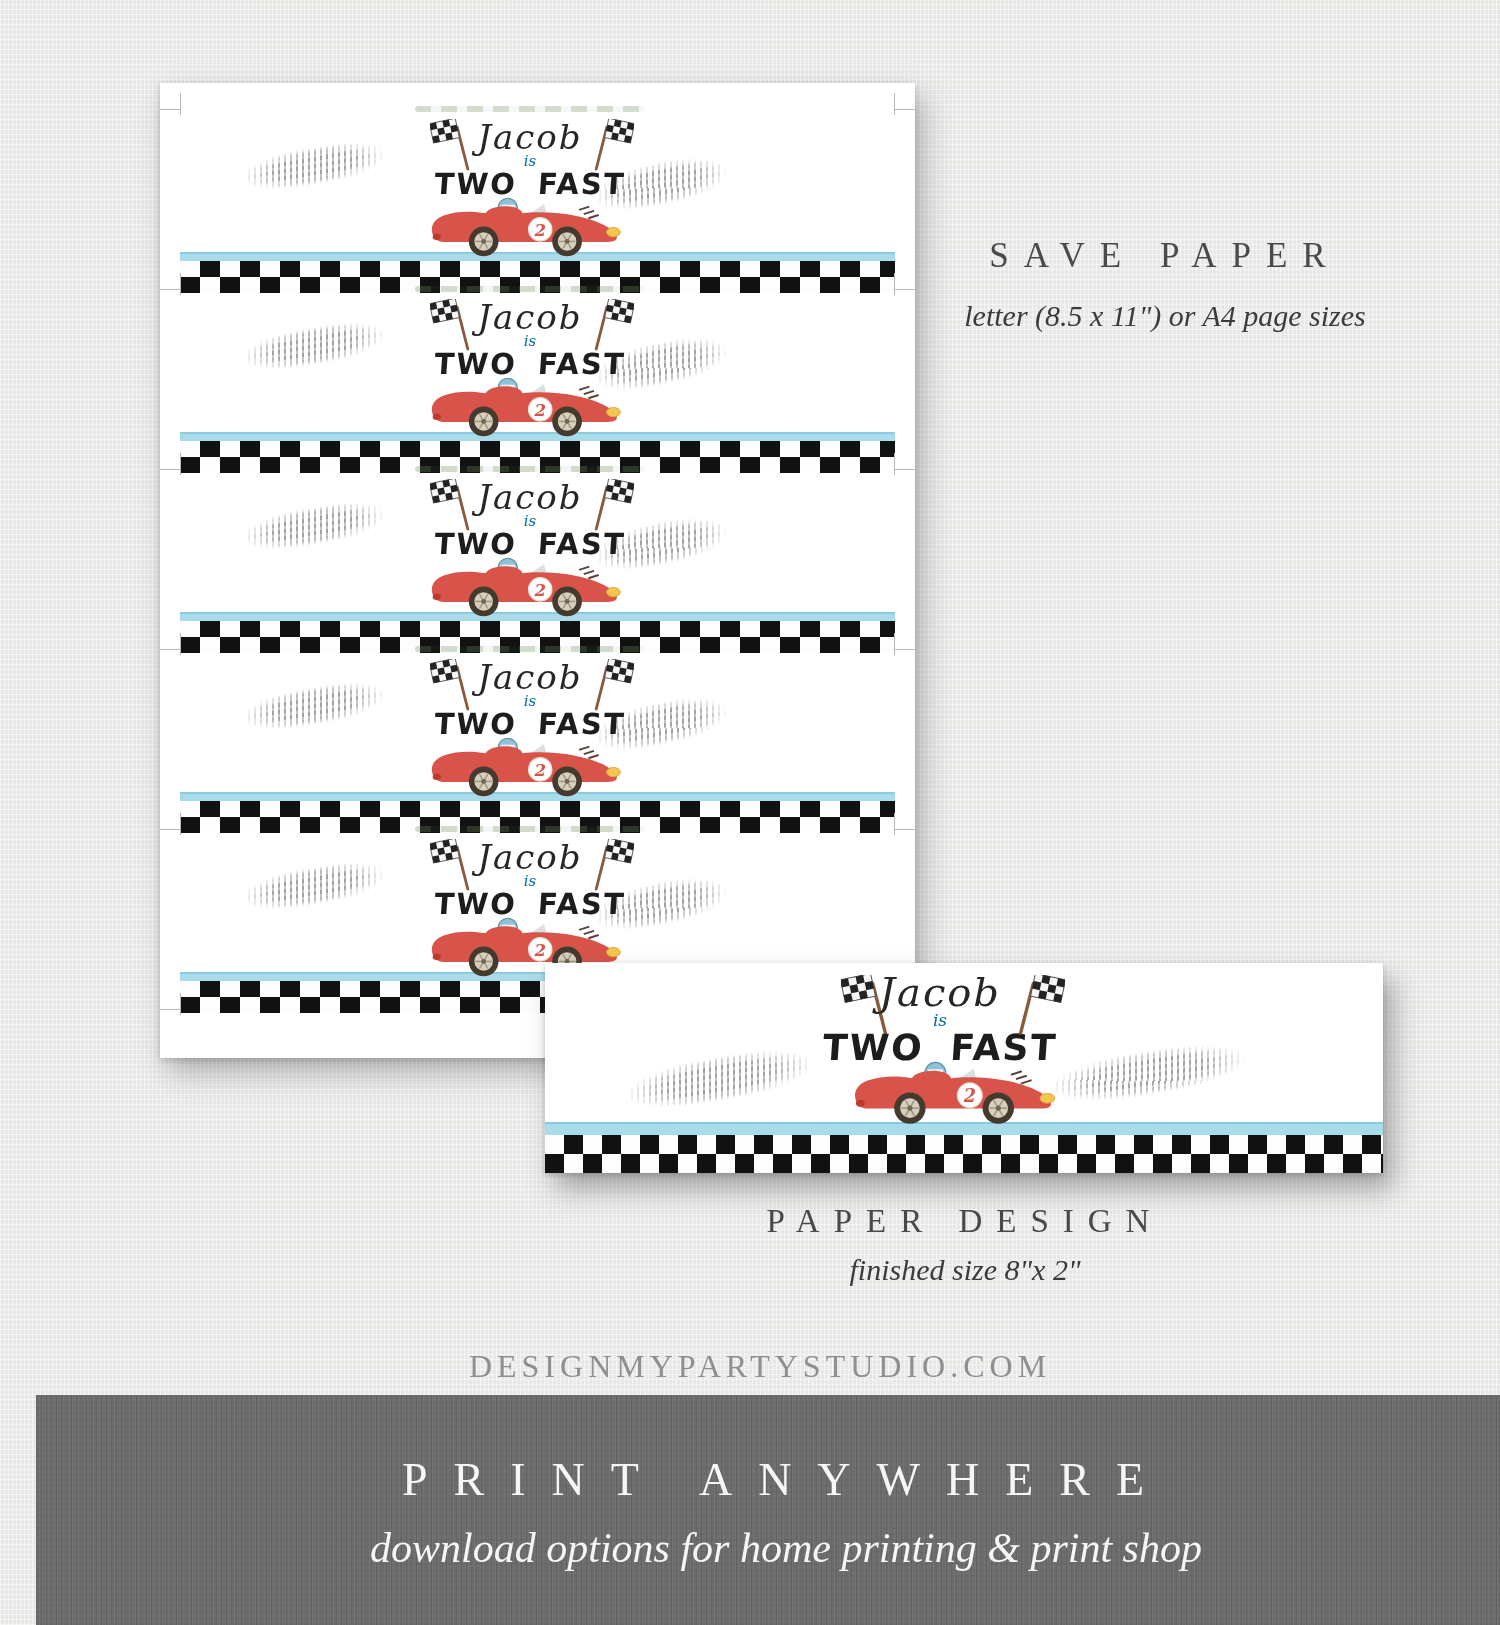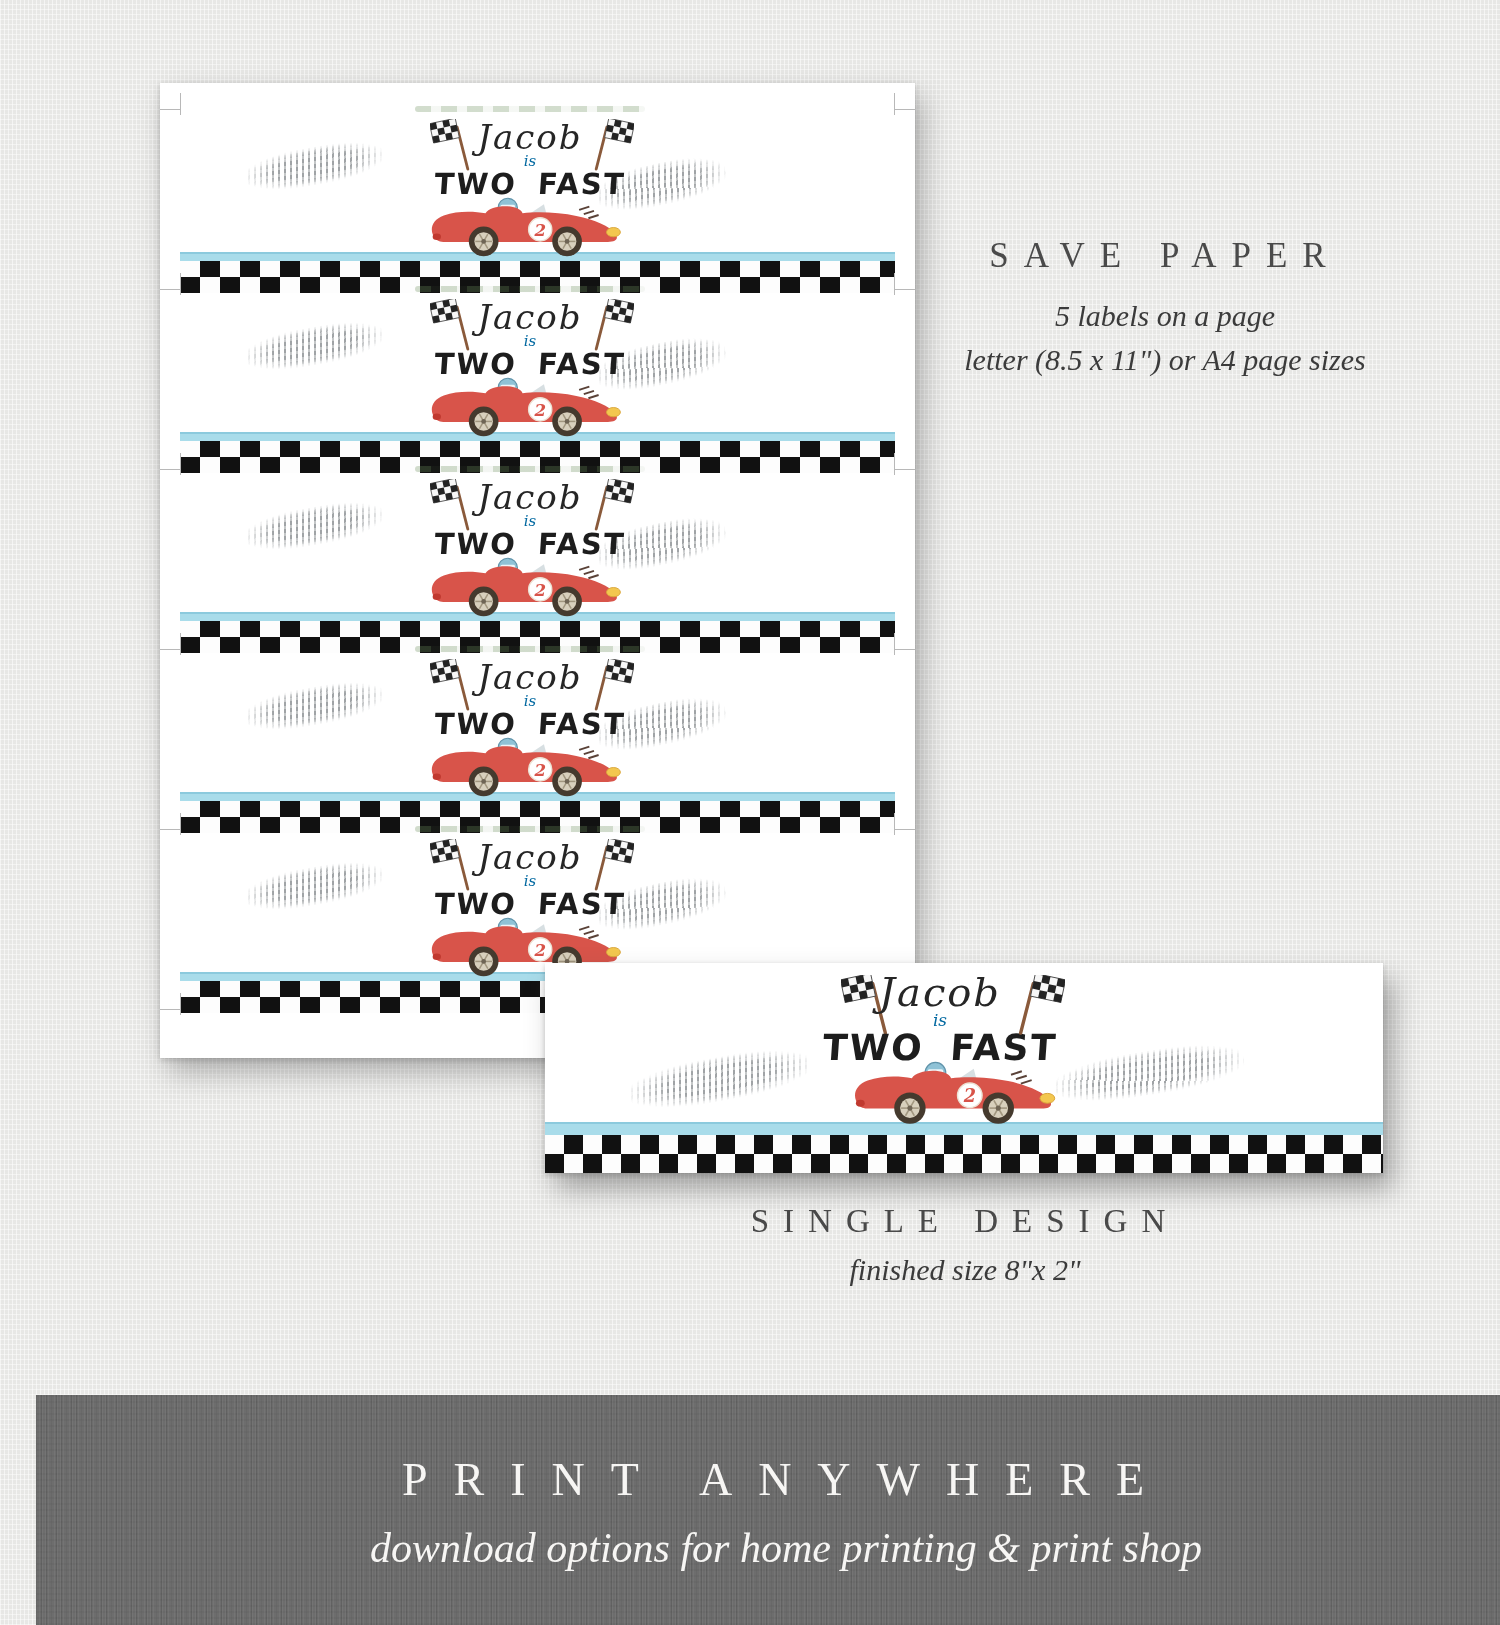--- a/index.html
+++ b/index.html
@@ -687,31 +687,31 @@
         <circle class="num-circle" cx="121" cy="36" r="12.5"></circle>
         <text class="car-number" x="121" y="43" text-anchor="middle">2</text>
       </svg>
     </div>
   </div>
 </div>
 
   <div class="save-paper">
     <div class="section-title">SAVE PAPER</div>
     <div class="section-lines">
-      <div class="section-line">5 labels on a page</div>
       <div class="section-line">letter (8.5 x 11") or A4 page sizes</div>
     </div>
   </div>
 
   <div class="single-design">
-    <div class="section-title">SINGLE DESIGN</div>
+    <div class="section-title">PAPER DESIGN</div>
     <div class="section-lines">
       <div class="section-line">finished size 8"x 2"</div>
     </div>
   </div>
 
+  <div class="website-url">DESIGNMYPARTYSTUDIO.COM</div>
 
   <div class="footer">
     <div class="footer-title">PRINT ANYWHERE</div>
     <div class="footer-subtitle">download options for home printing &amp; print shop</div>
   </div>
 
 </div>
 
 </body></html>

